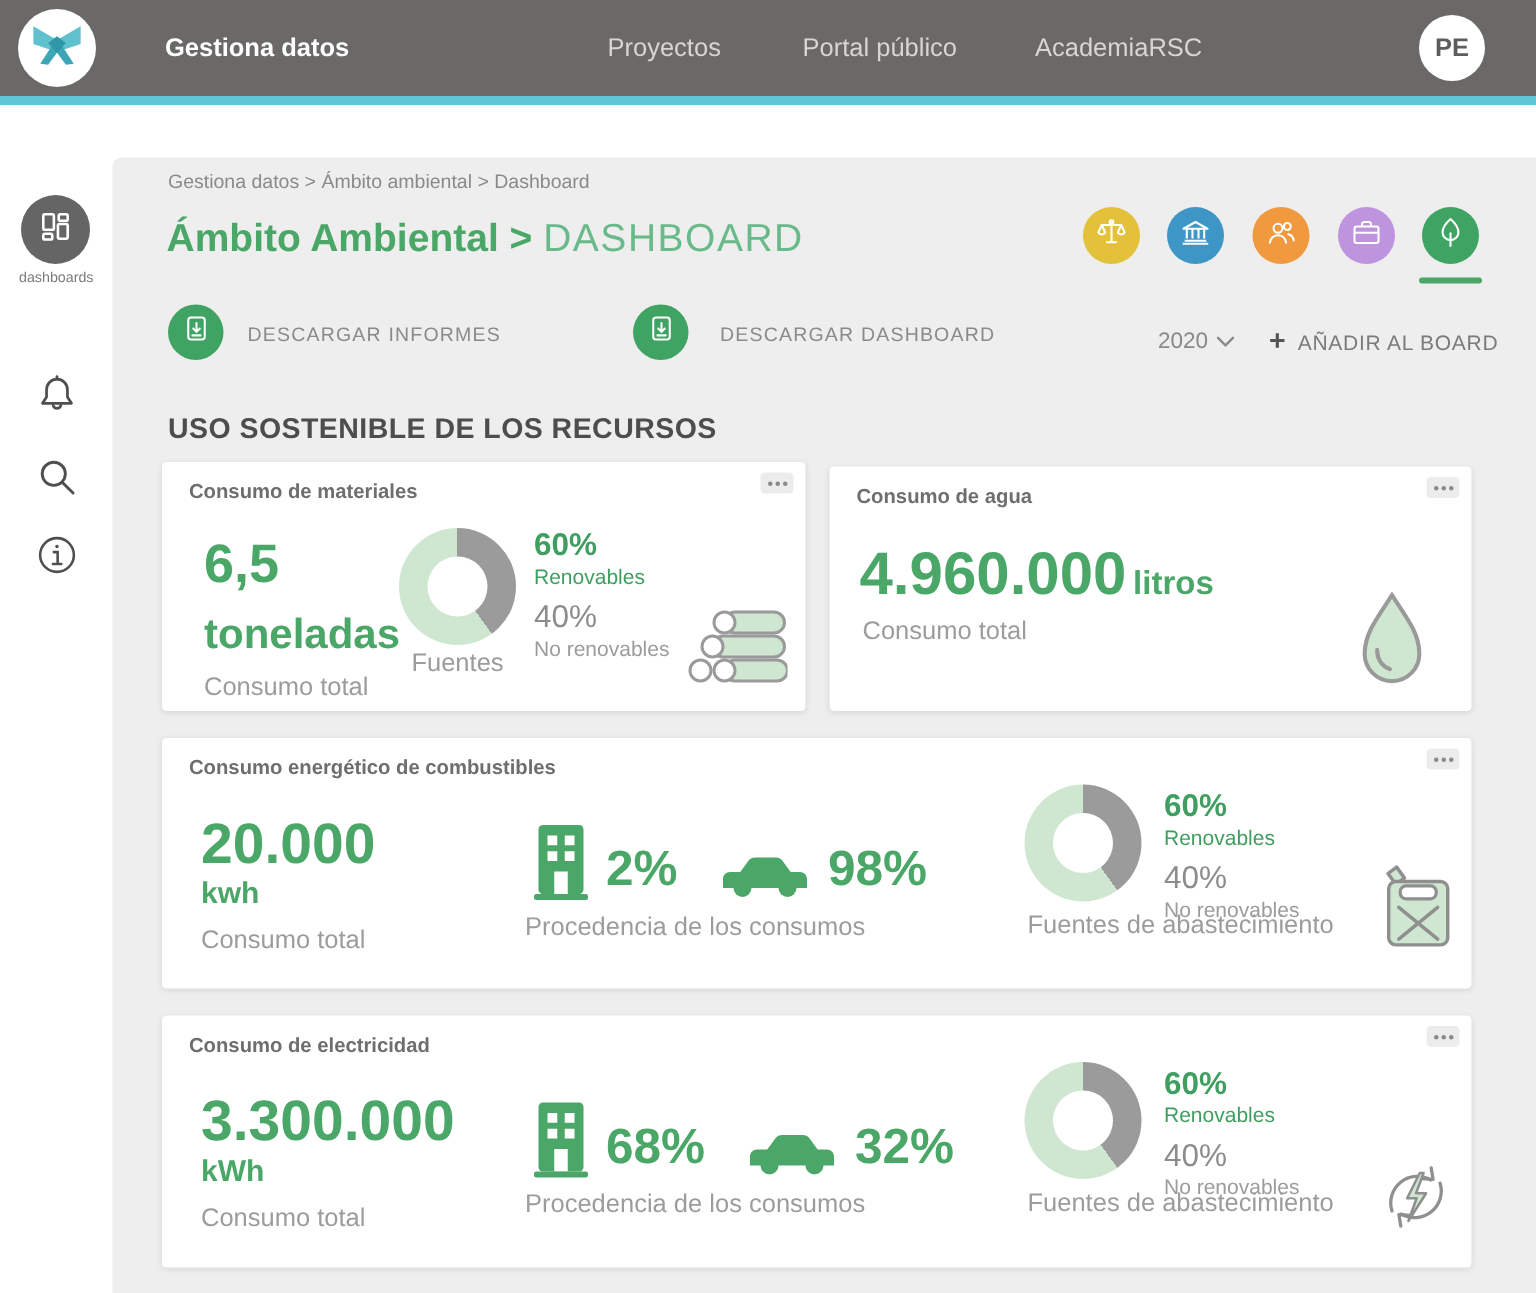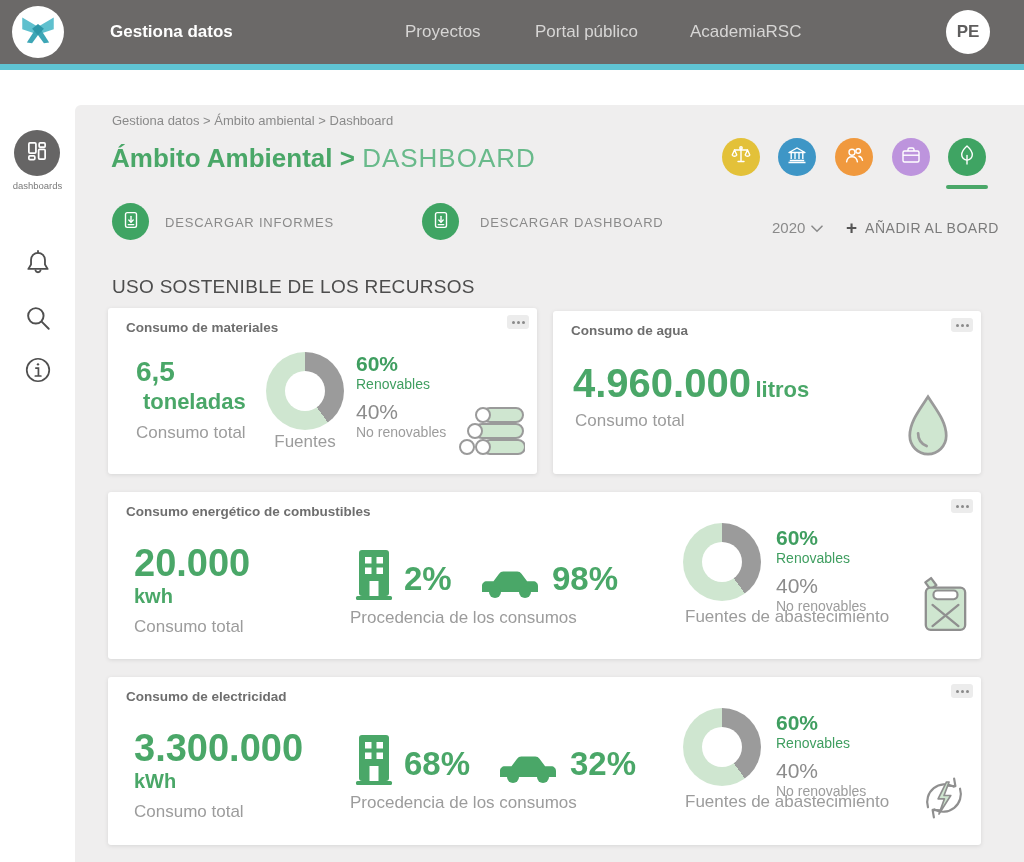--- a/index.html
+++ b/index.html
@@ -50,21 +50,21 @@
   
   .dl-circle{position:absolute;top:98px;width:37px;height:37px;border-radius:50%;
              background:#3fa463;display:flex;align-items:center;justify-content:center;cursor:pointer;}
   .dl-label{position:absolute;top:110px;font-size:13px;color:#8a8a8a;letter-spacing:.8px;cursor:pointer;}
   .year-select{position:absolute;left:697px;top:114px;font-size:15px;color:#8a8a8a;
                display:flex;align-items:flex-start;gap:6px;cursor:pointer;}
   .add-board{position:absolute;left:771px;top:113px;display:flex;align-items:center;gap:8px;cursor:pointer;}
   .add-plus{font-size:19px;font-weight:700;color:#555555;line-height:1;}
   .add-label{font-size:14px;color:#7b7b7b;letter-spacing:.5px;}
   .section-title{position:absolute;left:37px;top:171px;font-size:19px;color:#4d4d4d;
-                 letter-spacing:.3px;font-weight:400;}
+                 letter-spacing:.3px;font-weight:700;}
   
   .card{position:absolute;background:#ffffff;border-radius:3px;box-shadow:0 1px 4px rgba(0,0,0,.10);}
   .card-title{position:absolute;left:18px;top:12px;font-size:13.5px;font-weight:700;color:#6e6e6e;}
   .card-menu{position:absolute;top:7px;right:8px;width:22px;height:14px;background:#ececec;
              border-radius:3px;display:flex;align-items:center;justify-content:center;gap:2px;cursor:pointer;}
   .card-menu i{width:3px;height:3px;background:#8a8a8a;border-radius:50%;display:block;}
   .big-num{font-weight:700;color:#4aa768;line-height:1;}
   .unit{font-weight:600;color:#4aa768;line-height:1.15;}
   .muted{color:#9c9c9c;}
   .donut{position:absolute;width:78px;height:78px;border-radius:50%;}
@@ -239,22 +239,22 @@
   <div class="section-title">USO SOSTENIBLE DE LOS RECURSOS</div>
 
   <div class="card" style="left:33px;top:203px;width:429px;height:166px;">
     <div class="card-title">Consumo de materiales</div>
     <div class="card-menu">
         <i></i>
         <i></i>
         <i></i>
       </div>
     <div style="position:absolute;left:28px;top:50px;">
-      <div class="big-num" style="font-size:28px;">6,5</div>
-      <div class="unit" style="font-size:22px;margin-top:3px;text-align:right;">toneladas</div>
+      <div class="big-num" style="font-size:36px;">6,5</div>
+      <div class="unit" style="font-size:28px;margin-top:13px;text-align:right;">toneladas</div>
       <div class="muted" style="font-size:17px;margin-top:9px;">Consumo total</div>
     </div>
     <div class="donut" style="left: 158px; top: 44px; background: conic-gradient(rgb(155, 155, 155) 0deg, rgb(155, 155, 155) 40%, rgb(207, 230, 208) 40%, rgb(207, 230, 208) 100%);"></div>
     <div class="caption" style="left:158px;top:124px;width:78px;text-align:center;">Fuentes</div>
     <div class="legend" style="left:248px;top:44px;">
       <div class="lg-val-g">60%</div>
       <div class="lg-lab-g">Renovables</div>
       <div class="lg-val-n">40%</div>
       <div class="lg-lab-n">No renovables</div>
     </div>

